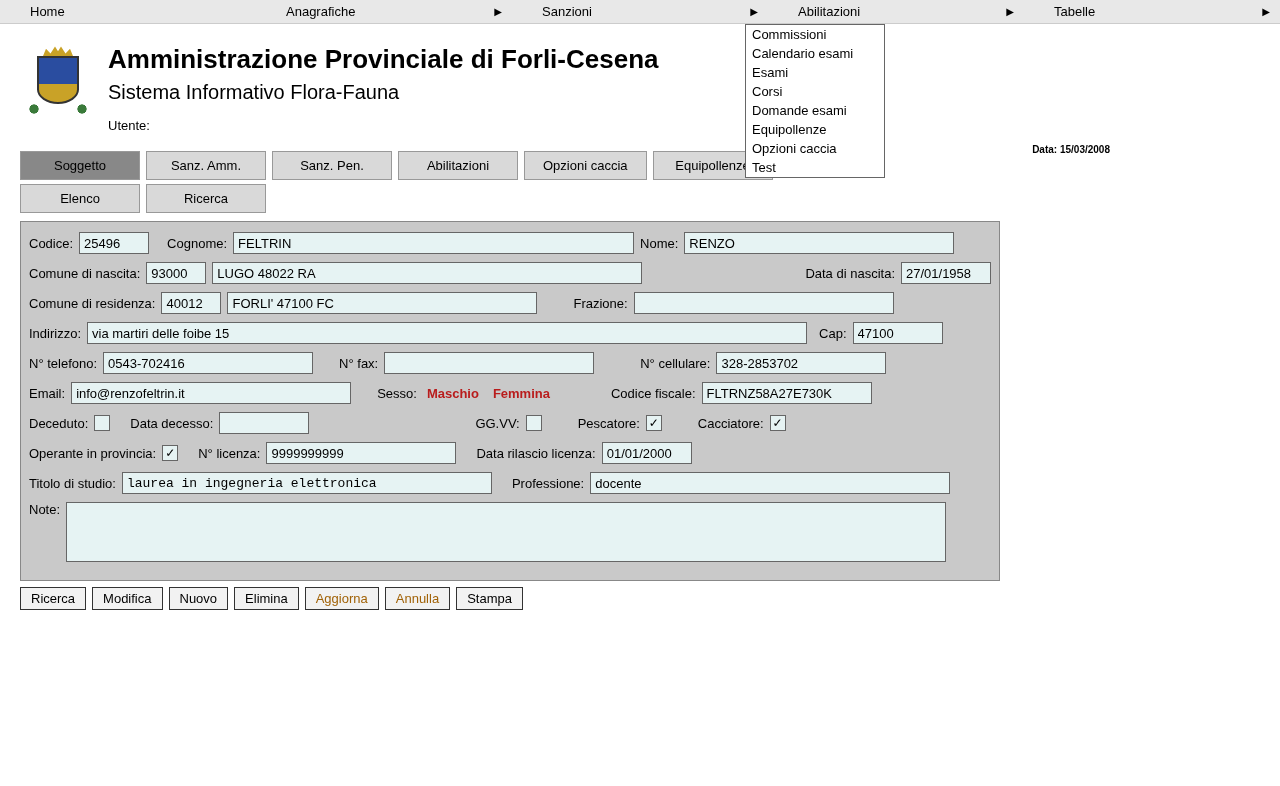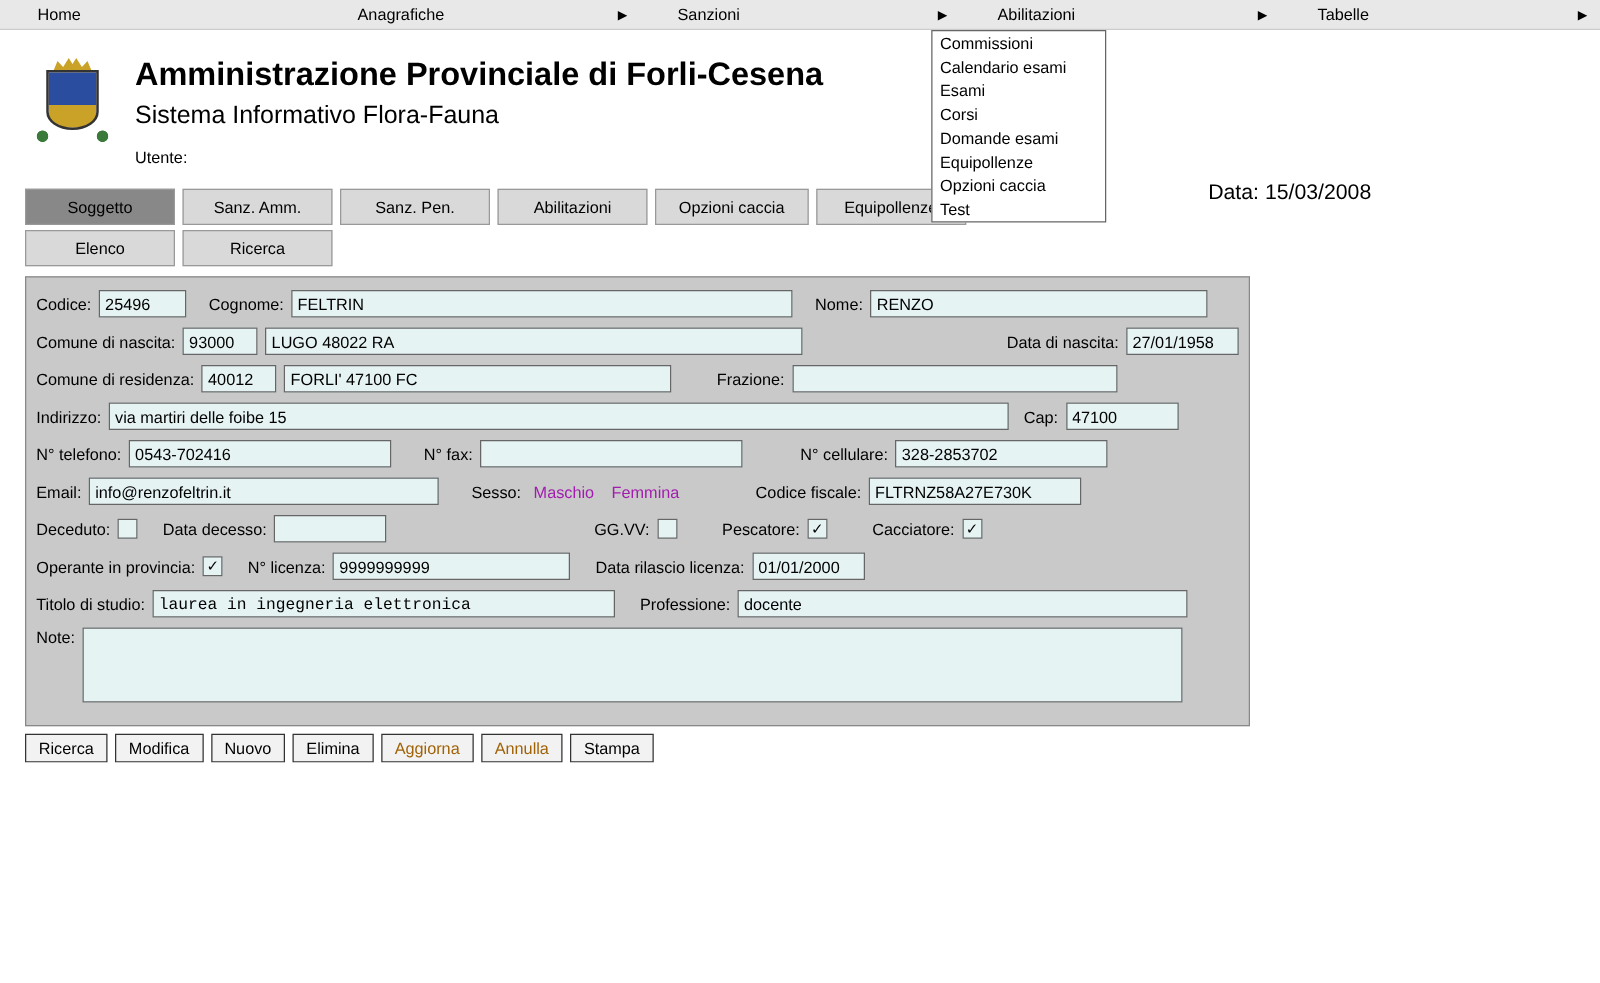--- a/index.html
+++ b/index.html
@@ -13,35 +13,35 @@
 .dropdown-item { padding: 2px 6px; cursor: pointer; font-size: 13px; }
 
 .header { display: flex; align-items: flex-start; padding: 20px 20px 10px 28px; gap: 20px; position: relative; }
 .crest { width: 60px; height: 70px; display: flex; flex-direction: column; align-items: center; }
 .crown { width: 30px; height: 12px; background: #c9a227; clip-path: polygon(0 100%, 10% 40%, 25% 80%, 40% 20%, 50% 60%, 60% 20%, 75% 80%, 90% 40%, 100% 100%); }
 .shield { width: 42px; height: 48px; background: linear-gradient(180deg, #2a4da0 60%, #c9a227 60%); border: 2px solid #333; border-radius: 0 0 50% 50% / 0 0 30% 30%; }
 .leaves { width: 60px; height: 10px; background: radial-gradient(circle at 10% 50%, #3a7a3a 8%, transparent 9%), radial-gradient(circle at 90% 50%, #3a7a3a 8%, transparent 9%); }
 .header-text h1 { font-size: 26px; font-weight: bold; margin-bottom: 6px; }
 .header-text h2 { font-size: 20px; font-weight: normal; margin-bottom: 14px; }
 .header-sub { font-size: 13px; }
-.header-date { position: absolute; right: 183px; top: 120px; font-size: 17px; }
+.header-date { position: absolute; right: 170px; top: 120px; font-size: 10px; font-weight: bold; }
 
 .tabs { display: flex; gap: 6px; margin: 8px 0 0 20px; }
 .tab { background: #d9d9d9; border: 1px solid #999; padding: 6px 18px; cursor: pointer; font-size: 13px; min-width: 120px; text-align: center; }
 .tab.active { background: #888; color: #000; font-weight: normal; }
 
 .tabs2 { display: flex; gap: 6px; margin: 4px 0 0 20px; }
 
 .form-panel { margin: 8px 20px 0 20px; background: #c9c9c9; border: 1px solid #888; padding: 10px 8px; width: 980px; }
 .row { display: flex; align-items: center; margin-bottom: 8px; gap: 6px; flex-wrap: wrap; }
 .lbl { font-size: 13px; white-space: nowrap; }
 .inp { background: #e6f3f3; border: 1px solid #666; padding: 2px 4px; font-size: 13px; height: 22px; }
 .chk { width: 16px; height: 16px; background: #e6f3f3; border: 1px solid #666; display: inline-flex; align-items: center; justify-content: center; font-size: 12px; cursor: pointer; }
 .ta { background: #e6f3f3; border: 1px solid #666; width: 880px; height: 60px; resize: none; font-size: 13px; padding: 2px 4px; }
-.radio-lbl { color: #a21caf; margin: 0 4px; }
+.radio-lbl { color: #b91c1c; margin: 0 4px; font-weight: bold; }
 
 .bottom-buttons { display: flex; gap: 6px; margin: 6px 0 0 20px; }
 .btn { background: #f2f2f2; border: 1px solid #333; padding: 3px 10px; cursor: pointer; font-size: 13px; }
 .btn.disabled { color: #a16207; cursor: default; }
 
 </style>
 </head>
 <body>
 
 <div class="menubar">
@@ -108,21 +108,21 @@
   <div class="tab" style="min-width:120px">Ricerca</div>
 </div>
 
 <div class="form-panel">
 
   <div class="row">
     <span class="lbl">Codice:</span>
     <input class="inp" style="width: 70px;" value="25496">
     <span class="lbl" style="margin-left:12px">Cognome:</span>
     <input class="inp" style="width: 401px;" value="FELTRIN">
-    <span class="lbl" style="margin-left:12px">Nome:</span>
+    <span class="lbl" style="">Nome:</span>
     <input class="inp" style="width: 270px;" value="RENZO">
   </div>
 
   <div class="row">
     <span class="lbl">Comune di nascita:</span>
     <input class="inp" style="width: 60px;" value="93000">
     <input class="inp" style="width: 430px;" value="LUGO 48022 RA">
     <span class="lbl" style="margin-left:auto">Data di nascita:</span>
     <input class="inp" style="width: 90px;" value="27/01/1958">
   </div>

